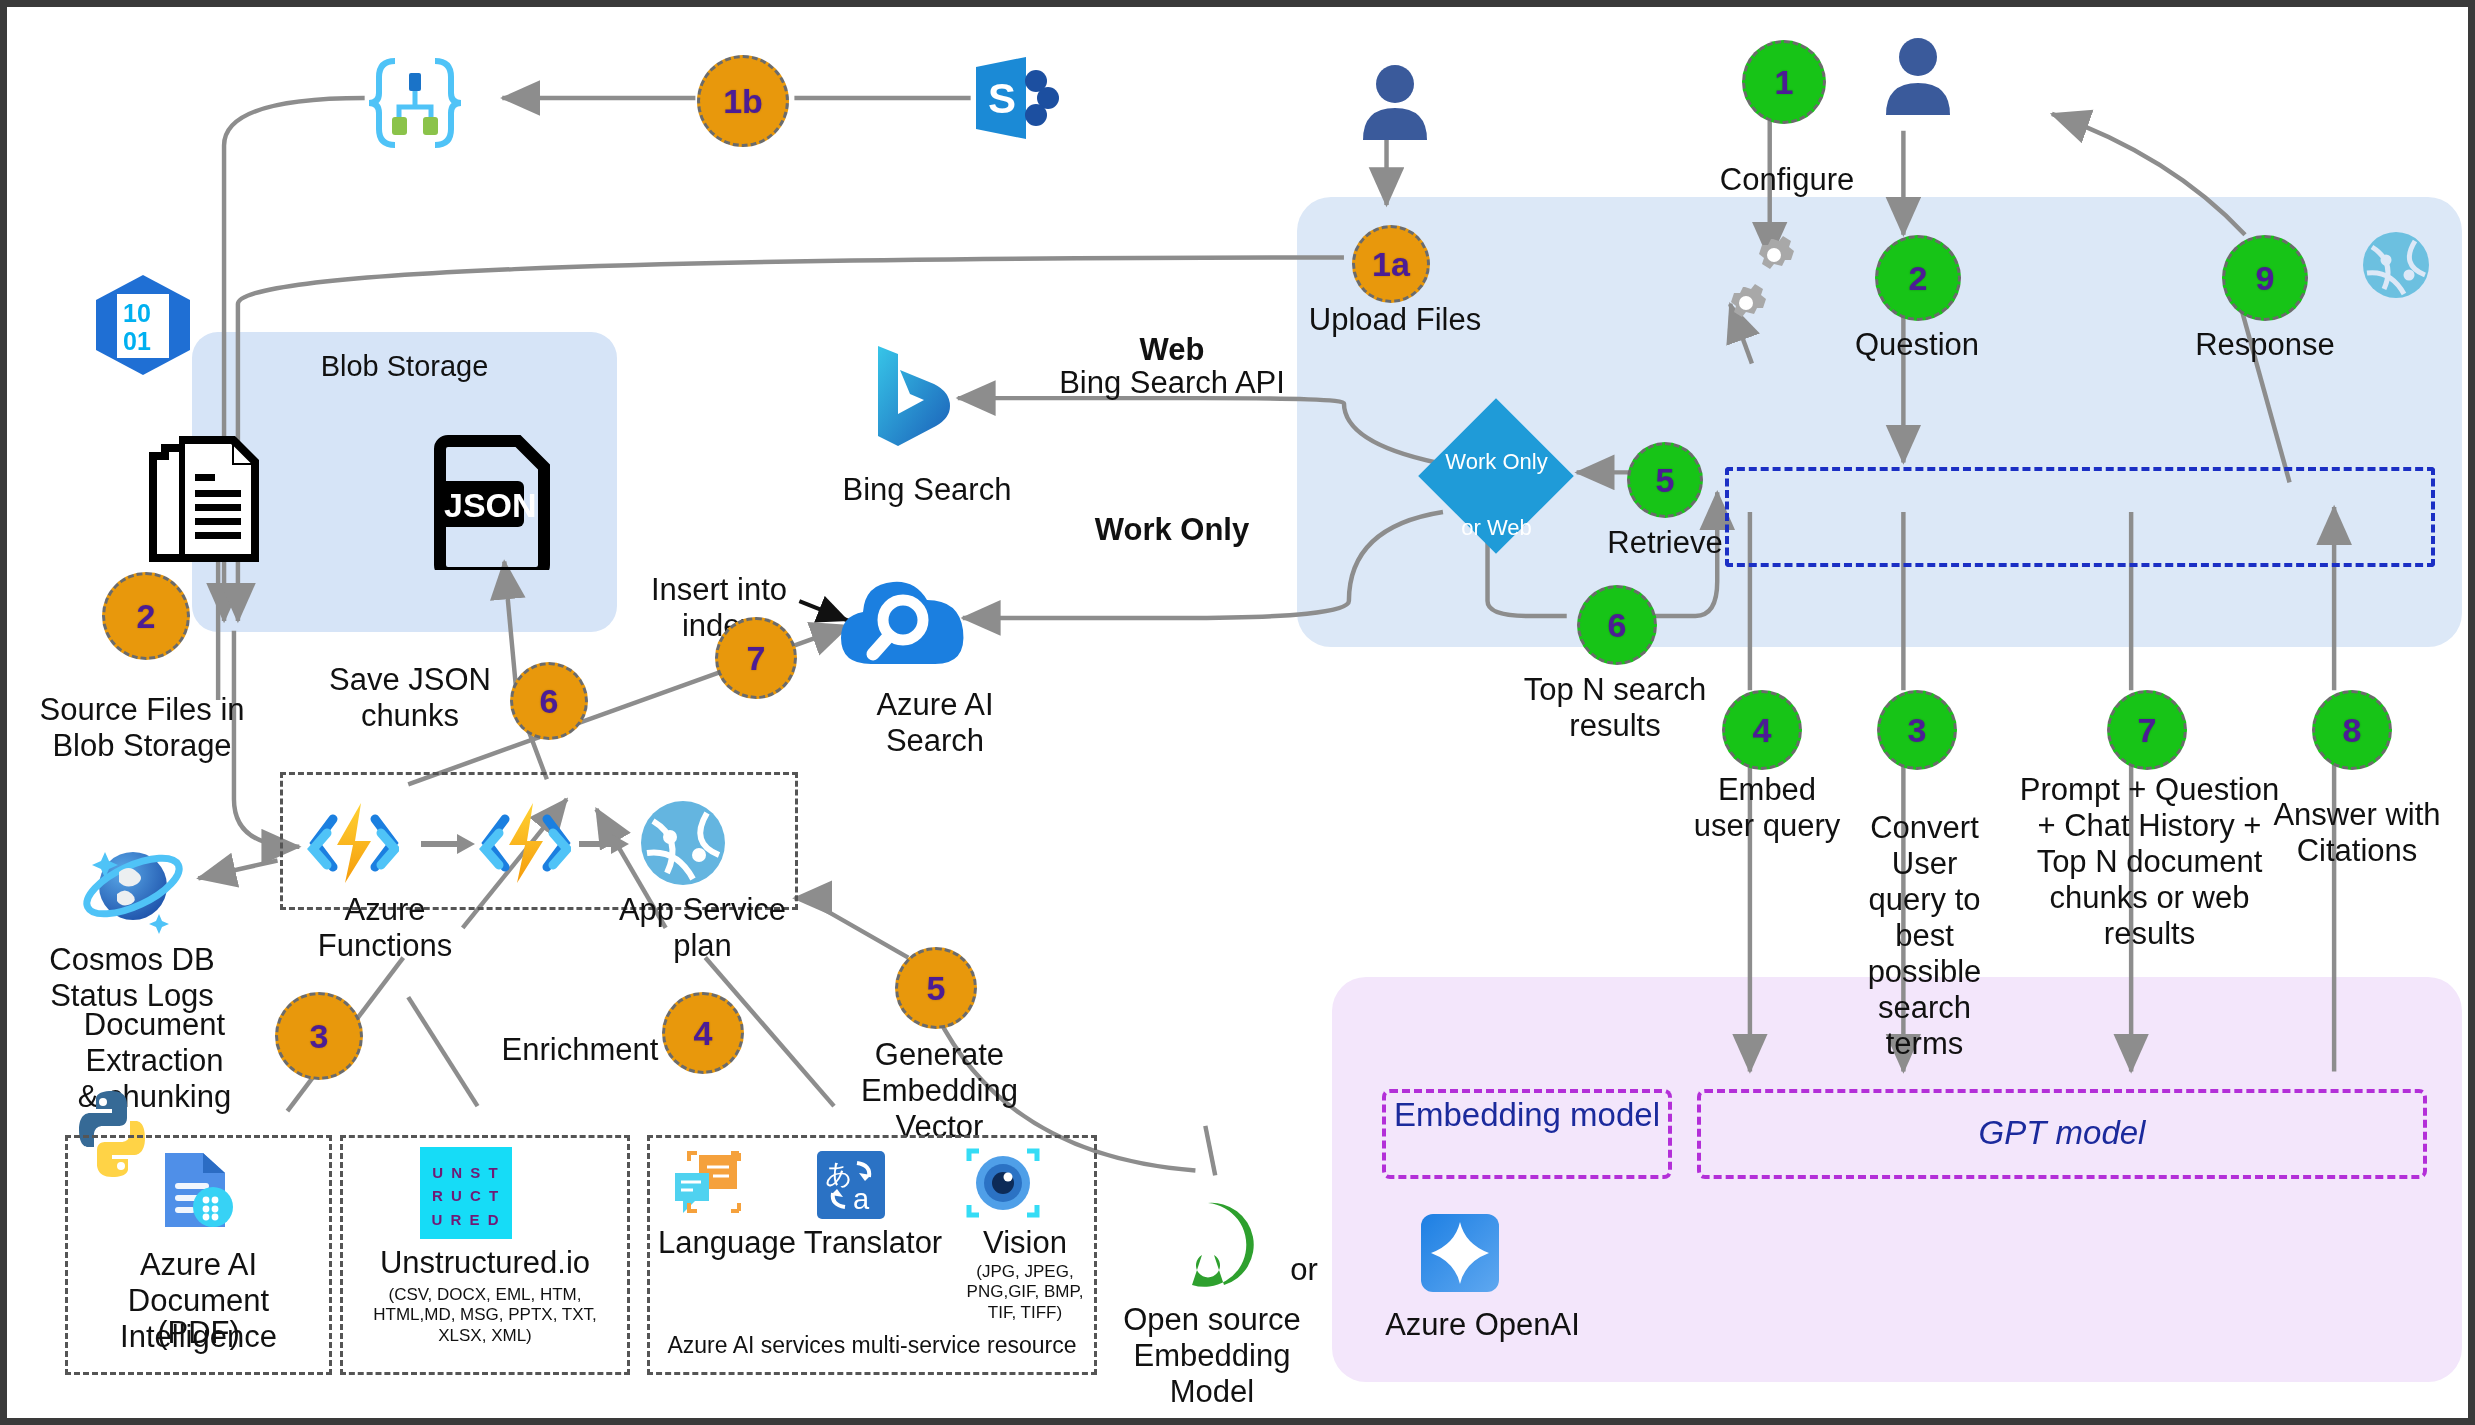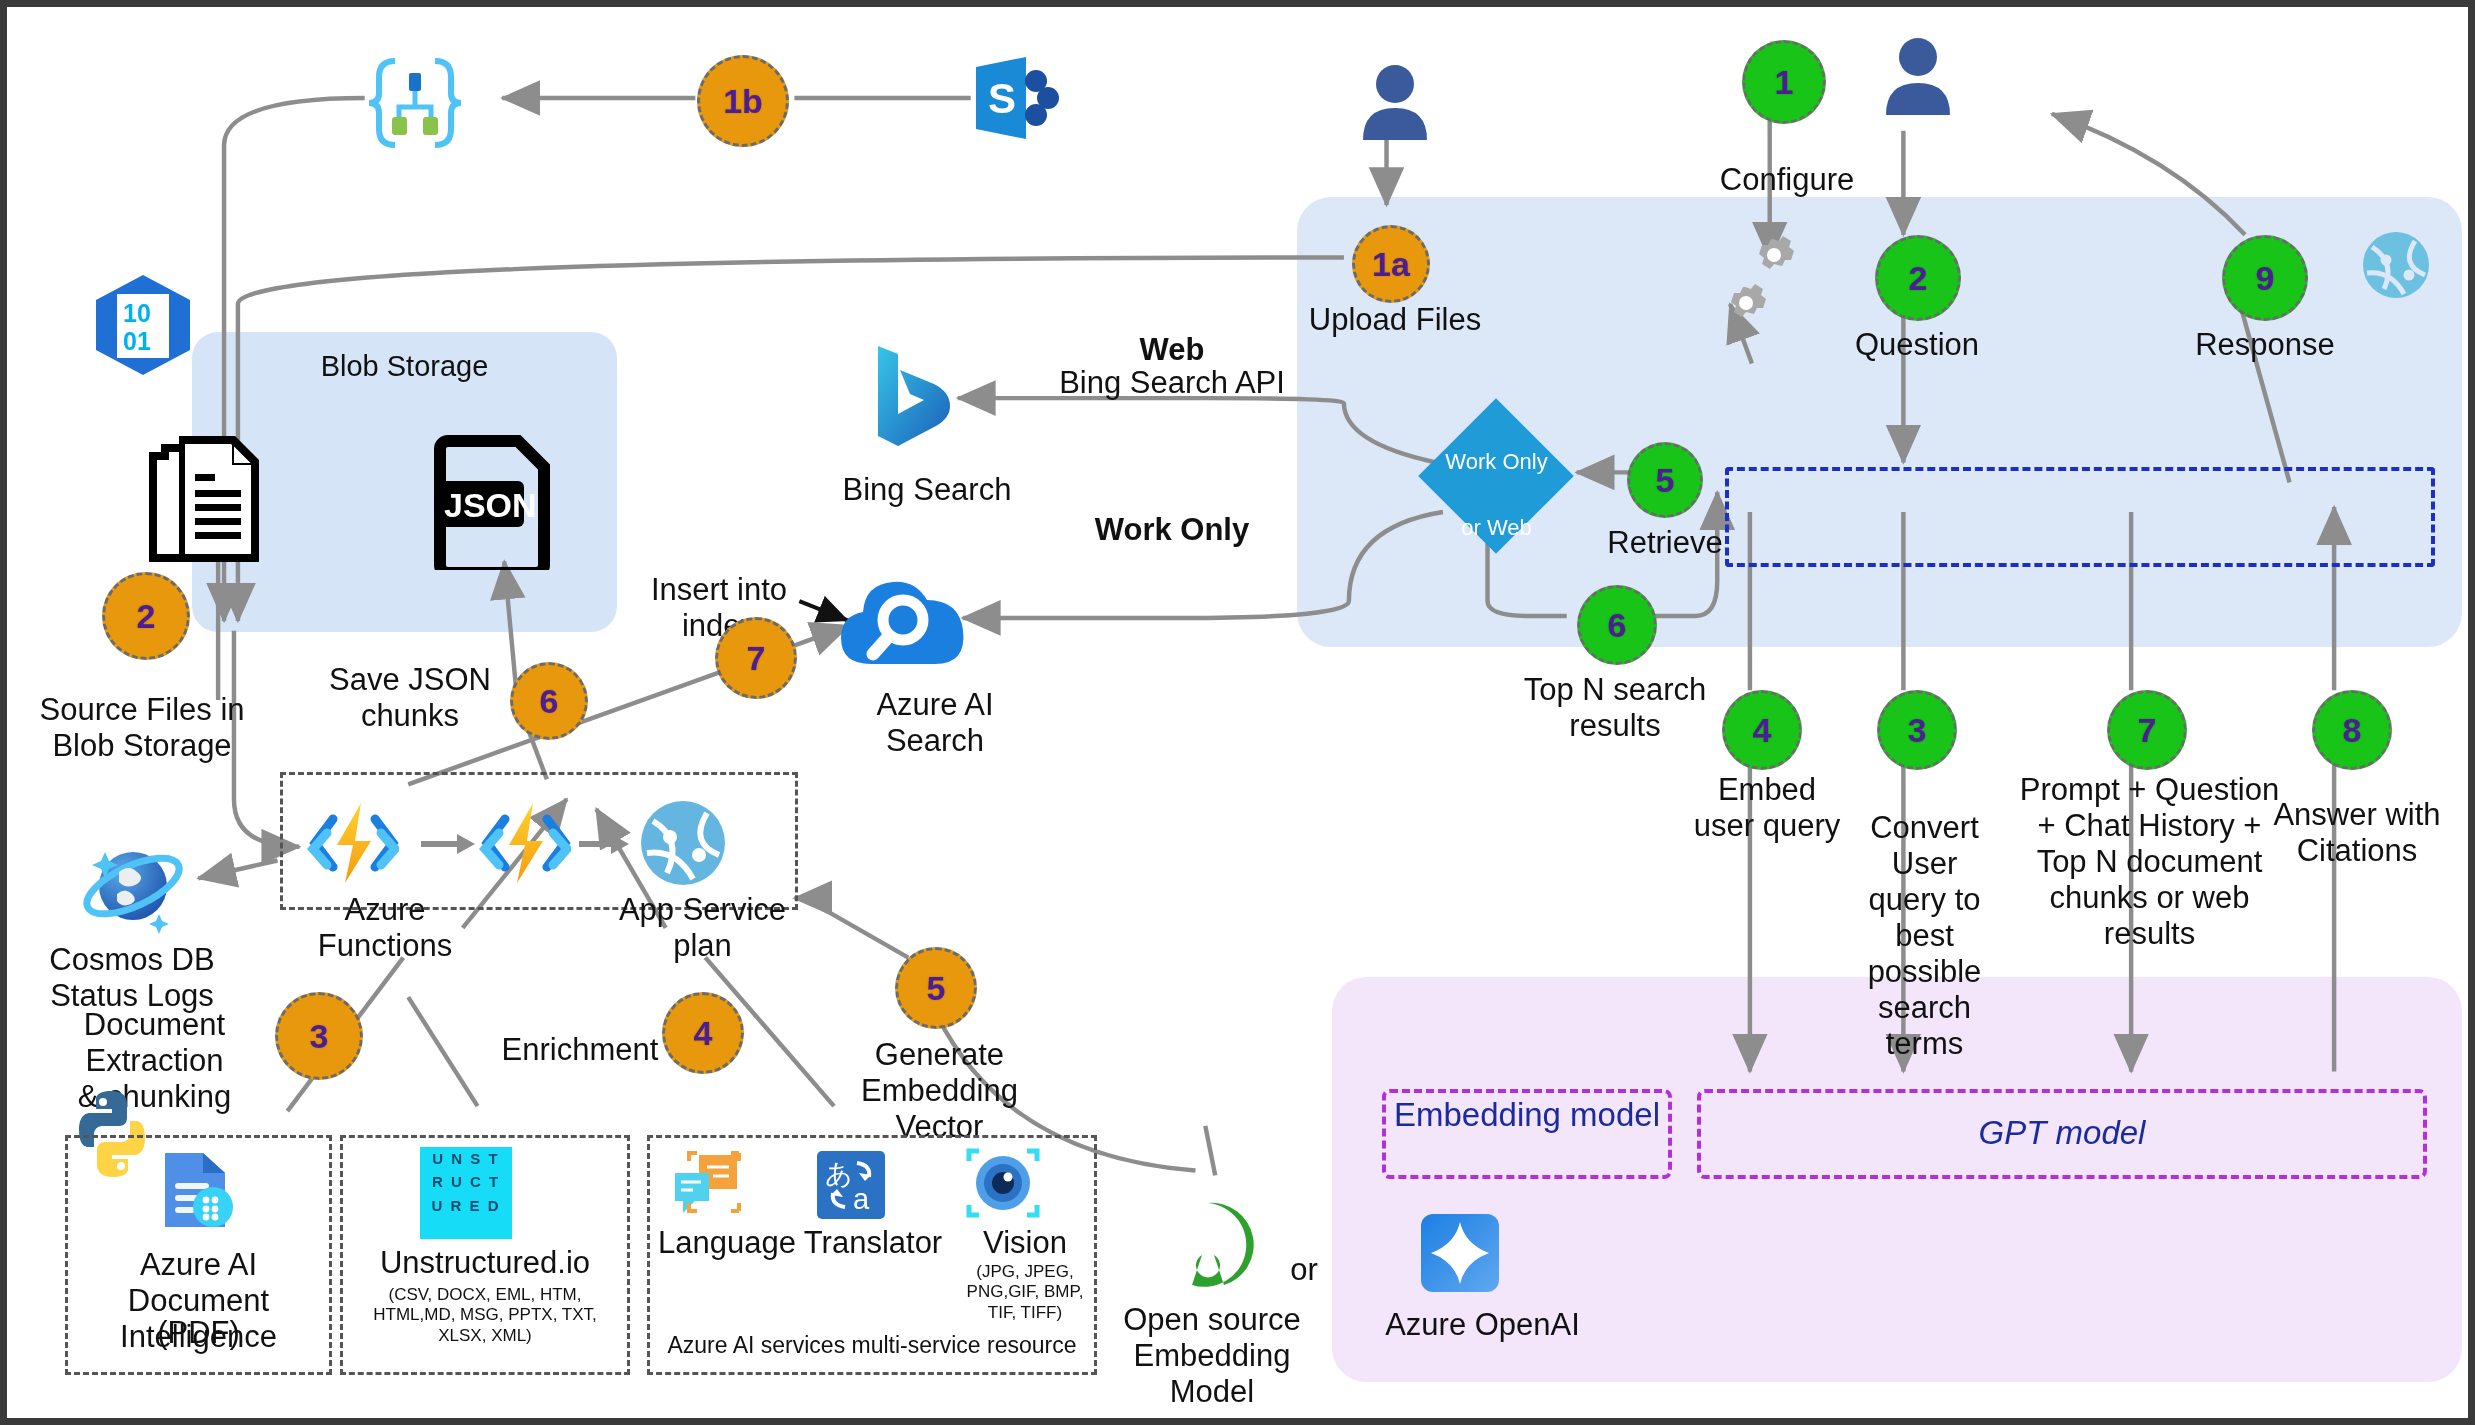--- a/index.html
+++ b/index.html
@@ -415,21 +415,21 @@
           <circle cx="60" cy="68" r="3.4"></circle>
       </g>
     </svg>
   </div>
   <div class="abs lbl" style="left:58px; top:1240px; width:267px;">Azure AI Document
 Intelligence</div>
   <div class="abs lbl" style="left:58px; top:1308px; width:267px;">(PDF)</div>
 
   <div class="abs dash-box" style="left:333px; top:1128px; width:290px; height:240px;"></div>
   <div class="abs" style="left:413px; top:1140px; width:92px; height:92px; background:#16dcf7;">
-    <div class="lbl tiny" style="color:#0c4a6e; font-weight:bold; letter-spacing:2px; font-size:15px; line-height:1.55;">U N S T
+    <div class="lbl tiny" style="color:#701a75; font-weight:bold; letter-spacing:2px; padding-top:14px; font-size:15px; line-height:1.55;">U N S T
 R U C T
 U R E D</div>
   </div>
   <div class="abs lbl" style="left:333px; top:1238px; width:290px;">Unstructured.io</div>
   <div class="abs lbl tiny" style="left:333px; top:1278px; width:290px;">(CSV, DOCX, EML, HTM,
 HTML,MD, MSG, PPTX, TXT,
 XLSX, XML)</div>
 
   <div class="abs dash-box" style="left:640px; top:1128px; width:450px; height:240px;"></div>
 

